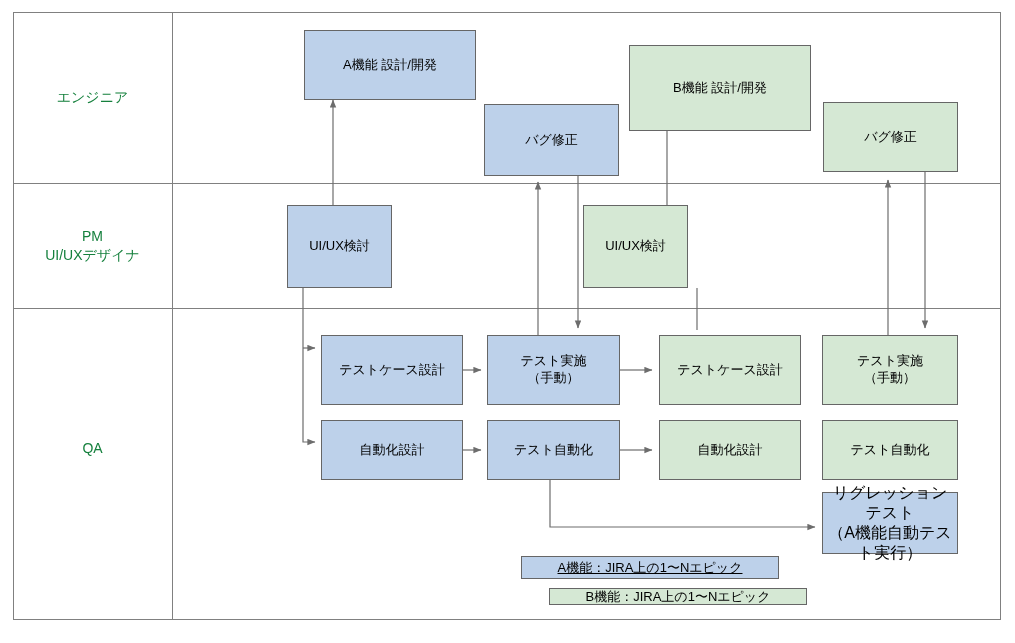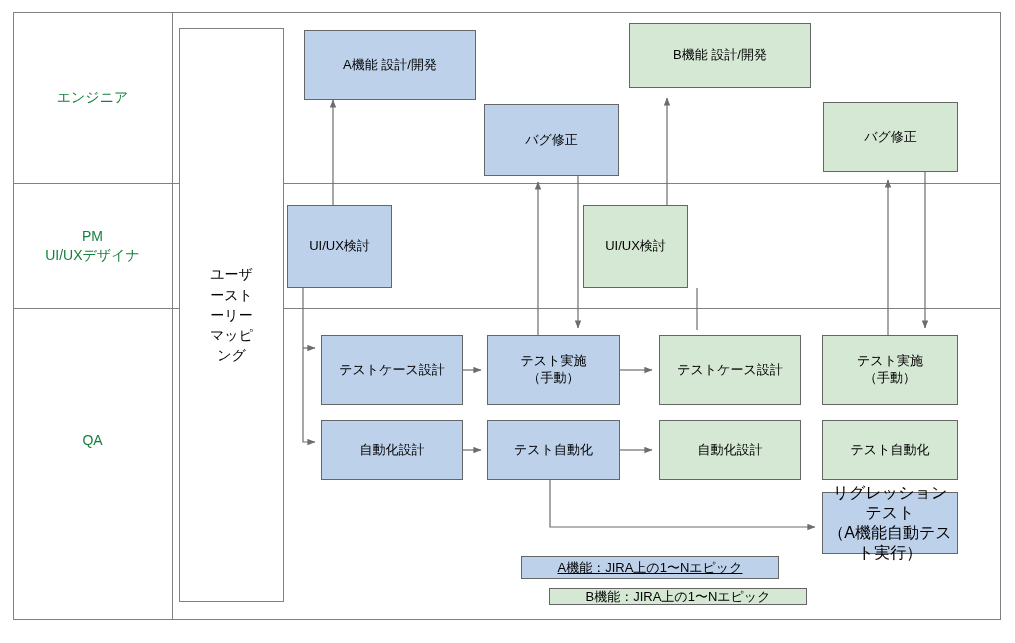--- a/index.html
+++ b/index.html
@@ -106,25 +106,22 @@
   <div class="frame" style="left:13px; top:12px; width:988px; height:608px;"></div>
 
   <div class="vdivider" style="left:172px; top:12px; height:608px;"></div>
 
   <div class="divider" style="left:13px; top:183px; width:988px;"></div>
   <div class="divider" style="left:13px; top:308px; width:988px;"></div>
 
   <div class="lane-label" style="left:13px; top:12px; width:159px; height:171px;">エンジニア</div>
   <div class="lane-label" style="left:13px; top:183px; width:159px; height:125px;">PM
 UI/UXデザイナ</div>
-  <div class="lane-label" style="left:13px; top:300px; width:159px; height:280px;">QA</div>
+  <div class="lane-label" style="left:13px; top:308px; width:159px; height:280px;">QA</div>
 
-  <div class="usm" style="left:179px; top:28px; width:105px; height:574px;">
-    <div class="usm-text">ユーザーストーリーマッピング</div>
-  </div>
 
   <svg class="wires" viewBox="0 0 1015 643" xmlns="http://www.w3.org/2000/svg">
     <defs>
       <marker id="arrow" markerWidth="9" markerHeight="9" refX="7.6" refY="3.2" orient="auto" markerUnits="userSpaceOnUse">
         <path d="M0,0 L8,3.2 L0,6.4 z" fill="#6d6d6d"></path>
       </marker>
     </defs>
     <g stroke="#6d6d6d" stroke-width="1.2" fill="none">
 
       <path d="M333,205 L333,100" marker-end="url(#arrow)"></path>
@@ -151,21 +148,21 @@
 
       <path d="M697,288 L697,330"></path>
 
       <path d="M888,335 L888,180" marker-end="url(#arrow)"></path>
 
       <path d="M925,172 L925,328" marker-end="url(#arrow)"></path>
     </g>
   </svg>
 
   <div class="node blue" style="left:304px; top:30px; width:172px; height:70px;">A機能 設計/開発</div>
-  <div class="node green" style="left:629px; top:23px; width:182px; height:65px;">B機能 設計/開発</div>
+  <div class="node green" style="left:629px; top:45px; width:182px; height:86px;">B機能 設計/開発</div>
   <div class="node blue" style="left:484px; top:104px; width:135px; height:72px;">バグ修正</div>
   <div class="node green" style="left:823px; top:102px; width:135px; height:70px;">バグ修正</div>
 
   <div class="node blue" style="left:287px; top:205px; width:105px; height:83px;">UI/UX検討</div>
   <div class="node green" style="left:583px; top:205px; width:105px; height:83px;">UI/UX検討</div>
 
   <div class="node blue" style="left:321px; top:335px; width:142px; height:70px;">テストケース設計</div>
   <div class="node blue" style="left:487px; top:335px; width:133px; height:70px;">テスト実施
 （手動）</div>
   <div class="node blue" style="left:321px; top:420px; width:142px; height:60px;">自動化設計</div>

